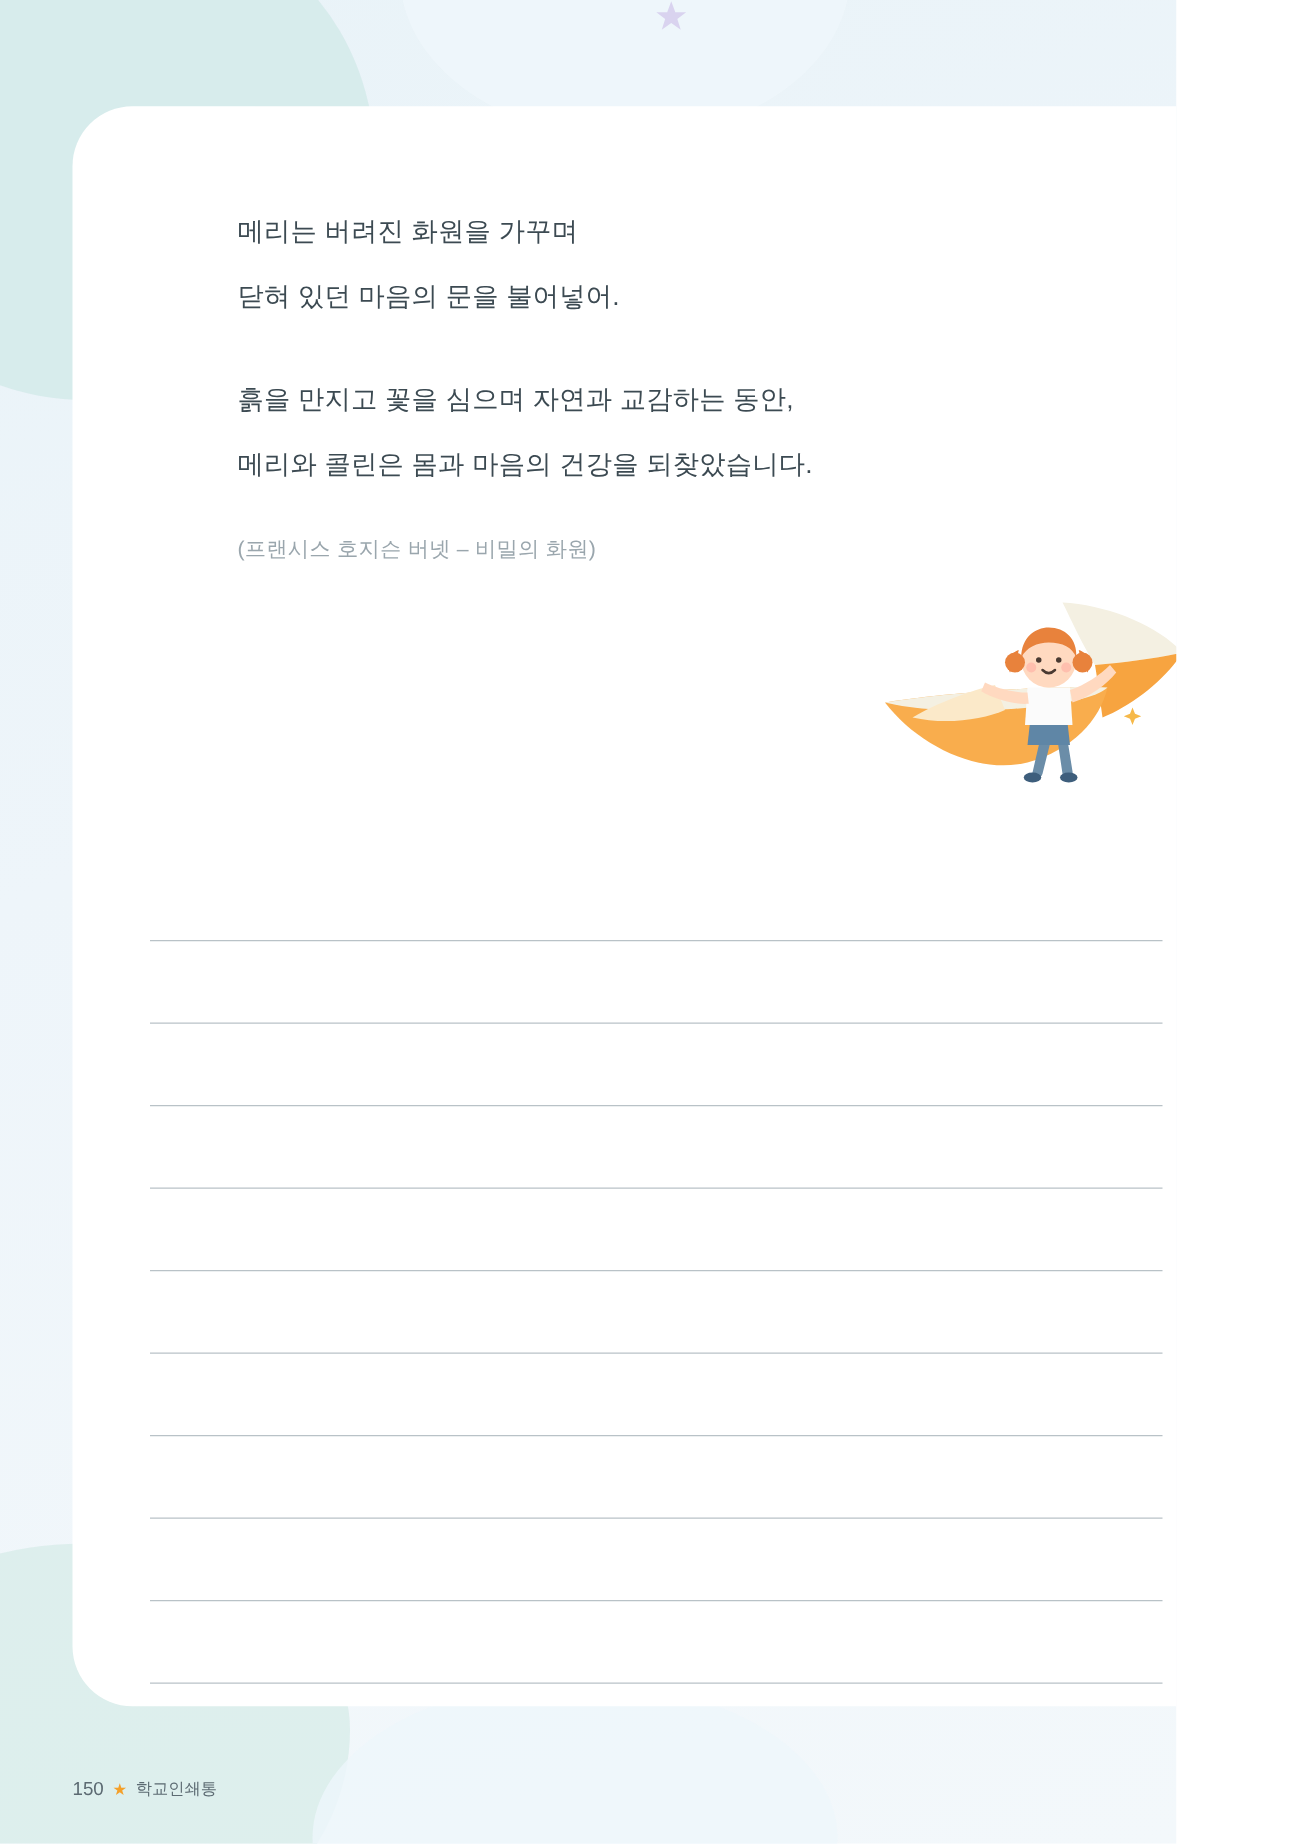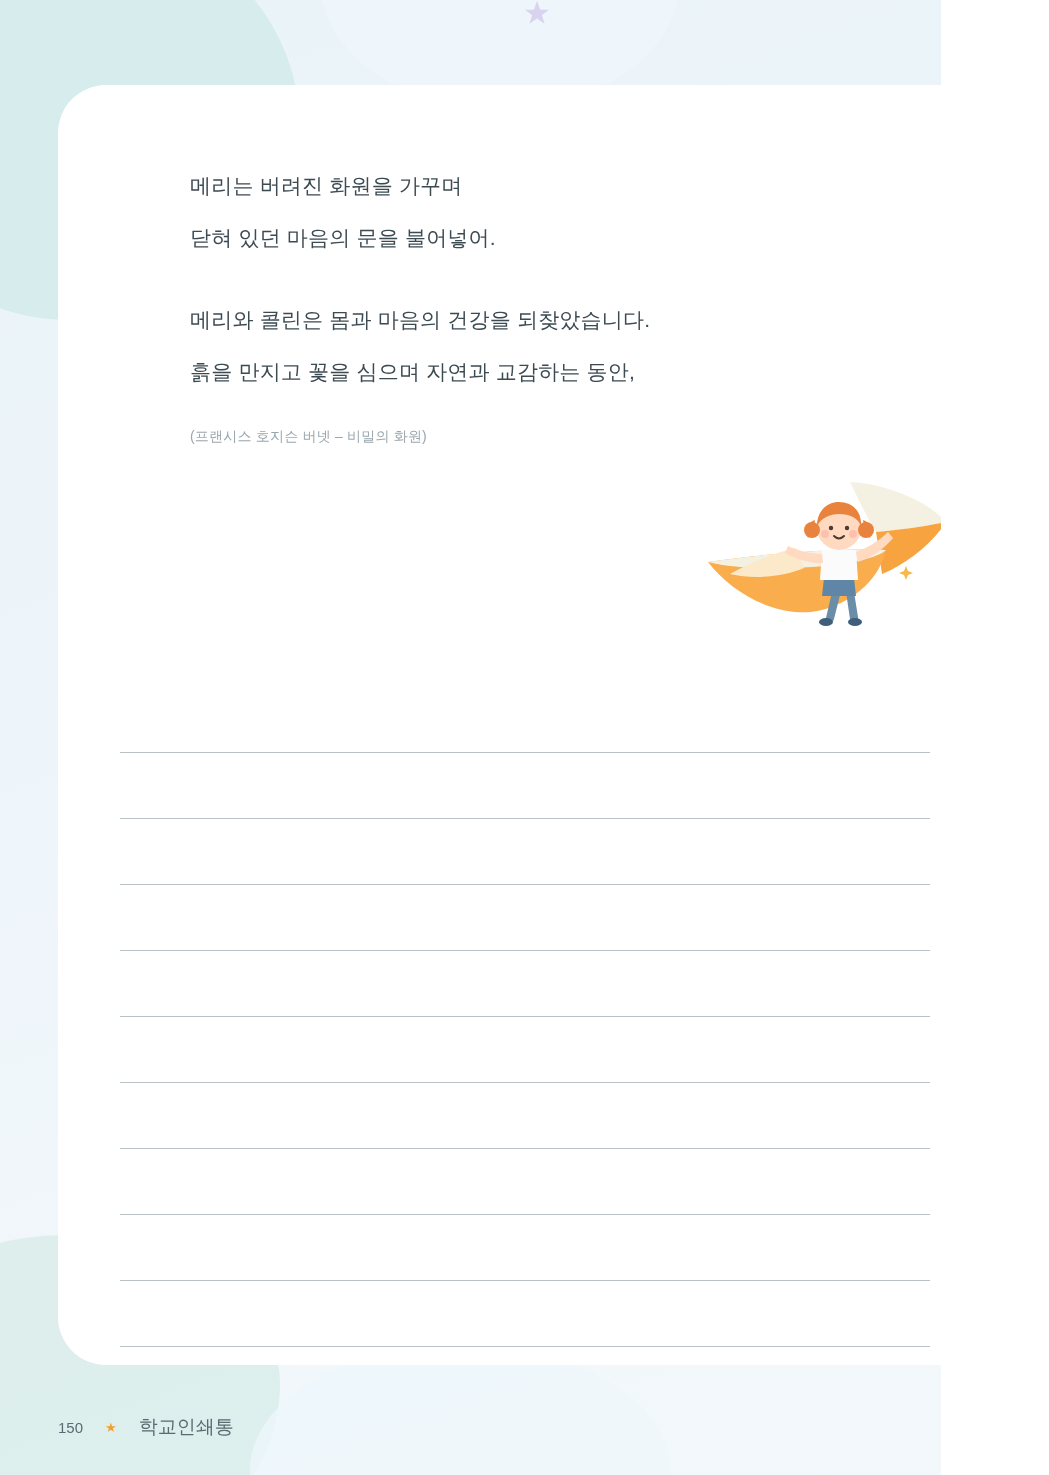--- a/index.html
+++ b/index.html
@@ -97,21 +97,21 @@
     font-size: 21px;
     line-height: 52px;
     color: #3c4a52;
     letter-spacing: .2px;
     white-space: pre;
   }
   .para.gap { margin-bottom: 30px; }
 
   .source {
     margin-top: 22px;
-    font-size: 14px;
+    font-size: 17px;
     color: #9aa6ad;
     letter-spacing: .2px;
   }
 
   
   .rules {
     position: absolute;
     left: 120px;
     top: 687px;
     width: 810px;
@@ -130,29 +130,29 @@
     height: 190px;
   }
 
   
   .footer {
     position: absolute;
     left: 58px;
     bottom: 35px;
     display: flex;
     align-items: center;
-    gap: 22px;
+    gap: 7px;
   }
   .footer .pagenum {
     font-size: 15px;
     color: #5c6a72;
   }
   .footer .fstar { color: #f4a02a; font-size: 13px; line-height: 1; }
   .footer .brand {
-    font-size: 19px;
+    font-size: 13px;
     color: #5c6a72;
   }
 </style>
 </head>
 <body>
 
 <div class="page">
 
   <div class="blob blob-teal-top"></div>
   <div class="blob blob-teal-bottom"></div>
@@ -188,22 +188,22 @@
   <div class="card"></div>
 
   <div class="content">
 
     <div class="para gap">
       <div class="line">메리는 버려진 화원을 가꾸며</div>
       <div class="line">닫혀 있던 마음의 문을 불어넣어.</div>
     </div>
 
     <div class="para gap">
+      <div class="line">흙을 만지고 꽃을 심으며 자연과 교감하는 동안,</div>
       <div class="line">메리와 콜린은 몸과 마음의 건강을 되찾았습니다.</div>
-      <div class="line">흙을 만지고 꽃을 심으며 자연과 교감하는 동안,</div>
     </div>
 
     <div class="para">
     </div>
 
     <div class="source">(프랜시스 호지슨 버넷 – 비밀의 화원)</div>
   </div>
 
   <div class="illustration">
     <svg width="260" height="190" viewBox="0 0 260 190">

